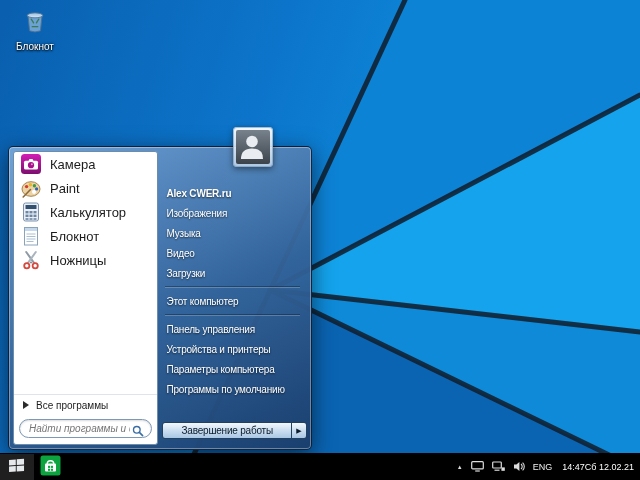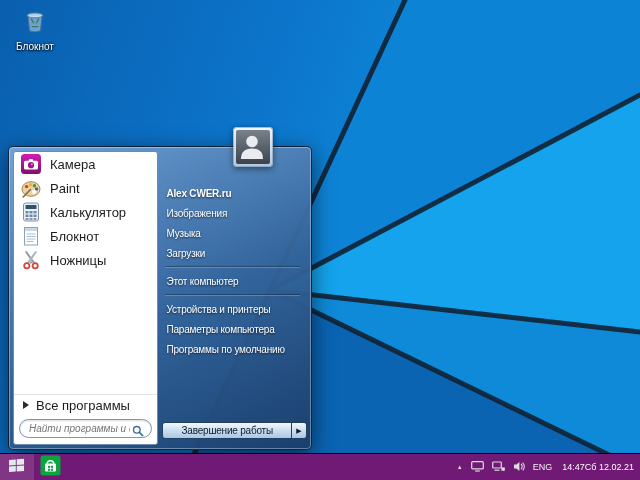--- a/index.html
+++ b/index.html
@@ -22,21 +22,21 @@
     border:1px solid rgba(8,28,52,.9);
     box-shadow:inset 0 0 0 1px rgba(255,255,255,.35),0 6px 22px rgba(0,0,0,.55);
   }
   .left-panel{
     width:184px;background:#fff;border:1px solid #6d8cab;border-radius:3px;
     display:flex;flex-direction:column;overflow:hidden;
   }
   .program-row{height:24px;display:flex;align-items:center;gap:8px;padding:0 6px;font-size:13px;color:#1c1c1c;}
   .program-row .app-ico{width:22px;height:22px;flex:0 0 22px;}
   .left-spacer{flex:1;}
-  .all-programs{height:20px;border-top:1px solid #dfe4ea;display:flex;align-items:center;gap:7px;padding:0 9px;font-size:13px;color:#1c1c1c;}
+  .all-programs{height:20px;border-top:1px solid #dfe4ea;display:flex;align-items:center;gap:7px;padding:0 9px;font-size:10px;color:#1c1c1c;}
   .ap-arrow{width:0;height:0;border-top:4px solid transparent;border-bottom:4px solid transparent;border-left:6px solid #2b2b2b;}
   .search-row{padding:4px 5px 6px;}
   .search-box{height:17px;border:1px solid #7c98b5;border-radius:10px;display:flex;align-items:center;padding:0 7px;background:#fff;box-shadow:inset 0 1px 2px rgba(0,0,0,.14);}
   .search-box input{border:none;outline:none;flex:1;min-width:0;font-size:10px;font-style:italic;color:#5a6a78;background:transparent;font-family:"Liberation Sans",sans-serif;}
   .search-icon{flex:0 0 12px;height:12px;}
   .right-panel{
     flex:1;position:relative;display:flex;flex-direction:column;
     padding:32px 0 6px;color:#fff;text-align:center;
   }
   .right-item{
@@ -57,21 +57,21 @@
   .shutdown-btn,.shutdown-arrow{
     background:linear-gradient(#f3f8fd,#cfe1f1 45%,#a9c7e3);
     border:1px solid #23405e;height:17px;box-sizing:border-box;
     display:flex;align-items:center;color:#0b1b2b;text-shadow:none;cursor:default;
   }
   .shutdown-btn{border-radius:3px 0 0 3px;font-size:10px;letter-spacing:-.2px;padding:0 18px;white-space:nowrap;}
   .shutdown-arrow{border-left:none;border-radius:0 3px 3px 0;width:15px;justify-content:center;font-size:7px;}
   
   .taskbar{
     position:absolute;left:0;bottom:0;width:640px;height:27px;z-index:20;
-    background:#701a75;border-top:1px solid #000;box-sizing:border-box;
+    background:#000000;border-top:1px solid #000;box-sizing:border-box;
     display:flex;align-items:stretch;
   }
   .start-button{width:34px;display:flex;align-items:center;justify-content:center;background:rgba(255,255,255,.12);}
   .store-button{width:32px;display:flex;align-items:center;justify-content:center;}
   .tray{margin-left:auto;display:flex;align-items:center;gap:8px;padding-right:6px;color:#e4e4e4;}
   .tray .chevron{font-size:6px;color:#dcdcdc;}
   .tray .lang{font-size:9px;color:#efefef;}
   .clock{display:flex;flex-direction:row;align-items:center;line-height:1.15;font-size:9px;color:#fff;margin-left:2px;}
 </style>
 </head>
@@ -226,24 +226,26 @@
           </svg>
         </span>
       </div>
     </div>
   </div>
 
   <div class="right-panel">
     <div class="right-item user">Alex CWER.ru</div>
     <div class="right-item">Изображения</div>
     <div class="right-item">Музыка</div>
+    <div class="right-item">Видео</div>
     <div class="right-item">Загрузки</div>
     <div class="right-sep"></div>
     <div class="right-item">Этот компьютер</div>
     <div class="right-sep"></div>
+    <div class="right-item">Панель управления</div>
     <div class="right-item">Устройства и принтеры</div>
     <div class="right-item">Параметры компьютера</div>
     <div class="right-item">Программы по умолчанию</div>
 
     <div class="shutdown-area">
       <div class="shutdown-btn">Завершение работы</div>
       <div class="shutdown-arrow">▶</div>
     </div>
   </div>
 </div>

